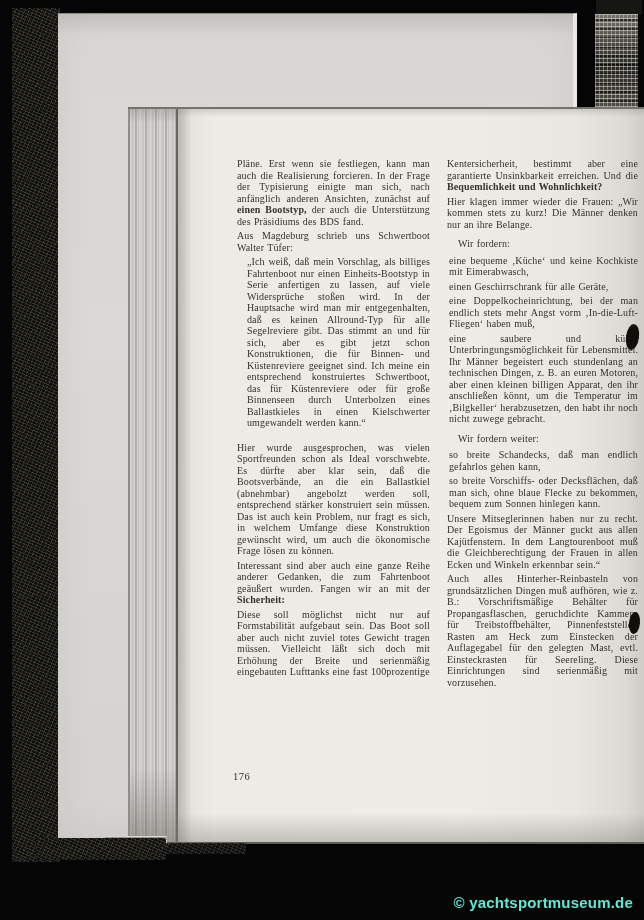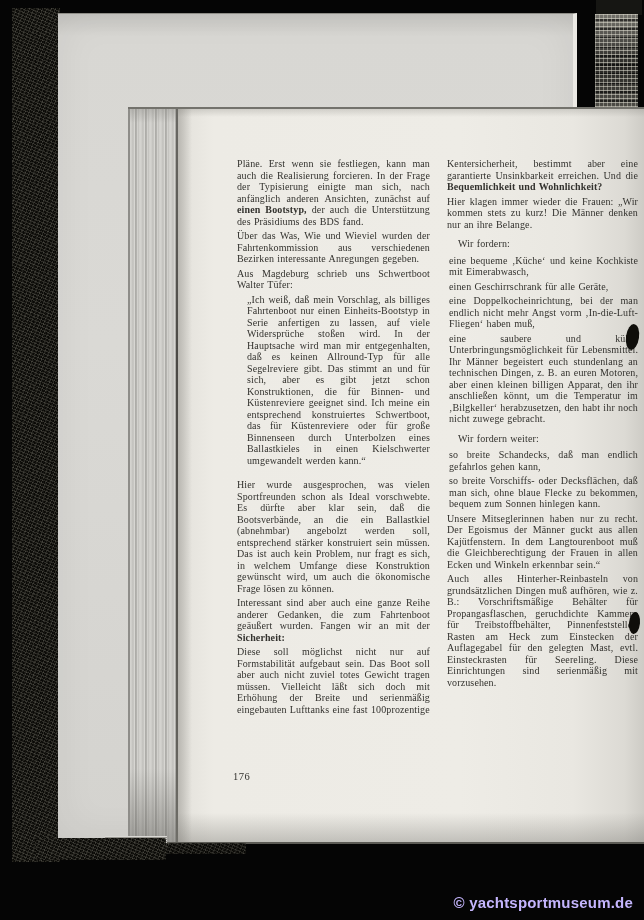--- a/index.html
+++ b/index.html
@@ -79,55 +79,54 @@
   .text-col p.subhead{margin:8px 0 5px 11px;text-align:left;}
   .text-col p.list{margin-left:2px;margin-bottom:3px;}
   .text-col strong{font-weight:bold;}
   .page-number{
     position:absolute;left:105px;top:662px;
     font-size:10.5px;color:#33322e;letter-spacing:0.5px;
   }
   .watermark{
     position:absolute;right:11px;bottom:9px;
     font-family:"Liberation Sans", sans-serif;font-weight:700;
-    font-size:15px;color:#c4b5fd;letter-spacing:0.2px;
+    font-size:15px;color:#5eead4;letter-spacing:0.2px;
   }
 </style>
 </head>
 <body>
 
 <div class="cover-edge-strip speckle"></div>
 
 <div class="backing-sheet"></div>
 
 <div class="corner-block"></div>
 <div class="cloth-texture"></div>
 
 <div class="book-photo">
   <div class="fore-edge"></div>
   <div class="fore-edge-divider"></div>
   <div class="crease-shadow"></div>
 
   <div class="text-col col-left" lang="de">
       <p class="para body"><span>Pläne. Erst wenn sie festliegen, kann man auch die Realisierung forcieren. In der Frage der Typisierung einigte man sich, nach anfänglich anderen Ansichten, zunächst auf </span><strong>einen Bootstyp,</strong><span> der auch die Unterstützung des Präsidiums des BDS fand.</span></p>
-      <p class="para body"><span>Über das Was, Wie und Wieviel wurden der Fahrtenkommission aus verschiedenen Bezirken interessante Anregungen gegeben.</span></p>
       <p class="para body"><span>Aus Magdeburg schrieb uns Schwertboot Walter Tüfer:</span></p>
       <p class="para quote"><span>„Ich weiß, daß mein Vorschlag, als billiges Fahrtenboot nur einen Einheits-Bootstyp in Serie anfertigen zu lassen, auf viele Widersprüche stoßen wird. In der Hauptsache wird man mir entgegenhalten, daß es keinen Allround-Typ für alle Segelreviere gibt. Das stimmt an und für sich, aber es gibt jetzt schon Konstruktionen, die für Binnen- und Küstenreviere geeignet sind. Ich meine ein entsprechend konstruiertes Schwertboot, das für Küstenreviere oder für große Binnenseen durch Unterbolzen eines Ballastkieles in einen Kielschwerter umgewandelt werden kann.“</span></p>
       <p class="para body"><span>Hier wurde ausgesprochen, was vielen Sportfreunden schon als Ideal vorschwebte. Es dürfte aber klar sein, daß die Bootsverbände, an die ein Ballastkiel (abnehmbar) angebolzt werden soll, entsprechend stärker konstruiert sein müssen. Das ist auch kein Problem, nur fragt es sich, in welchem Umfange diese Konstruktion gewünscht wird, um auch die ökonomische Frage lösen zu können.</span></p>
       <p class="para body"><span>Interessant sind aber auch eine ganze Reihe anderer Gedanken, die zum Fahrtenboot geäußert wurden. Fangen wir an mit der </span><strong>Sicherheit:</strong></p>
       <p class="para body"><span>Diese soll möglichst nicht nur auf Formstabilität aufgebaut sein. Das Boot soll aber auch nicht zuviel totes Gewicht tragen müssen. Vielleicht läßt sich doch mit Erhöhung der Breite und serienmäßig eingebauten Lufttanks eine fast 100prozentige</span></p>
     </div>
 
   <div class="text-col col-right" lang="de">
       <p class="para body"><span>Kentersicherheit, bestimmt aber eine garantierte Unsinkbarkeit erreichen. Und die </span><strong>Bequemlichkeit und Wohnlichkeit?</strong></p>
       <p class="para body"><span>Hier klagen immer wieder die Frauen: „Wir kommen stets zu kurz! Die Männer denken nur an ihre Belange.</span></p>
       <p class="para subhead"><span>Wir fordern:</span></p>
       <p class="para list"><span>eine bequeme ‚Küche‘ und keine Kochkiste mit Eimerabwasch,</span></p>
       <p class="para list"><span>einen Geschirrschrank für alle Geräte,</span></p>
-      <p class="para list"><span>eine Doppelkocheinrichtung, bei der man endlich nicht mehr Angst vorm ‚In-die-Luft-Fliegen‘ haben muß,</span></p>
+      <p class="para list"><span>eine Doppelkocheinrichtung, bei der man endlich stets mehr Angst vorm ‚In-die-Luft-Fliegen‘ haben muß,</span></p>
       <p class="para list"><span>eine saubere und kühle Unterbringungsmöglichkeit für Lebensmittel. Ihr Männer begeistert euch stundenlang an technischen Dingen, z. B. an euren Motoren, aber einen kleinen billigen Apparat, den ihr anschließen könnt, um die Temperatur im ‚Bilgkeller‘ herabzusetzen, den habt ihr noch nicht zuwege gebracht.</span></p>
       <p class="para subhead"><span>Wir fordern weiter:</span></p>
       <p class="para list"><span>so breite Schandecks, daß man endlich gefahrlos gehen kann,</span></p>
       <p class="para list"><span>so breite Vorschiffs- oder Decksflächen, daß man sich, ohne blaue Flecke zu bekommen, bequem zum Sonnen hinlegen kann.</span></p>
       <p class="para body"><span>Unsere Mitseglerinnen haben nur zu recht. Der Egoismus der Männer guckt aus allen Kajütfenstern. In dem Langtourenboot muß die Gleichberechtigung der Frauen in allen Ecken und Winkeln erkennbar sein.“</span></p>
       <p class="para body"><span>Auch alles Hinterher-Reinbasteln von grundsätzlichen Dingen muß aufhören, wie z. B.: Vorschriftsmäßige Behälter für Propangasflaschen, geruchdichte Kammern für Treibstoffbehälter, Pinnenfeststeller, Rasten am Heck zum Einstecken der Auflagegabel für den gelegten Mast, evtl. Einsteckrasten für Seereling. Diese Einrichtungen sind serienmäßig mit vorzusehen.</span></p>
     </div>
 
   <div class="page-number">176</div>
 

